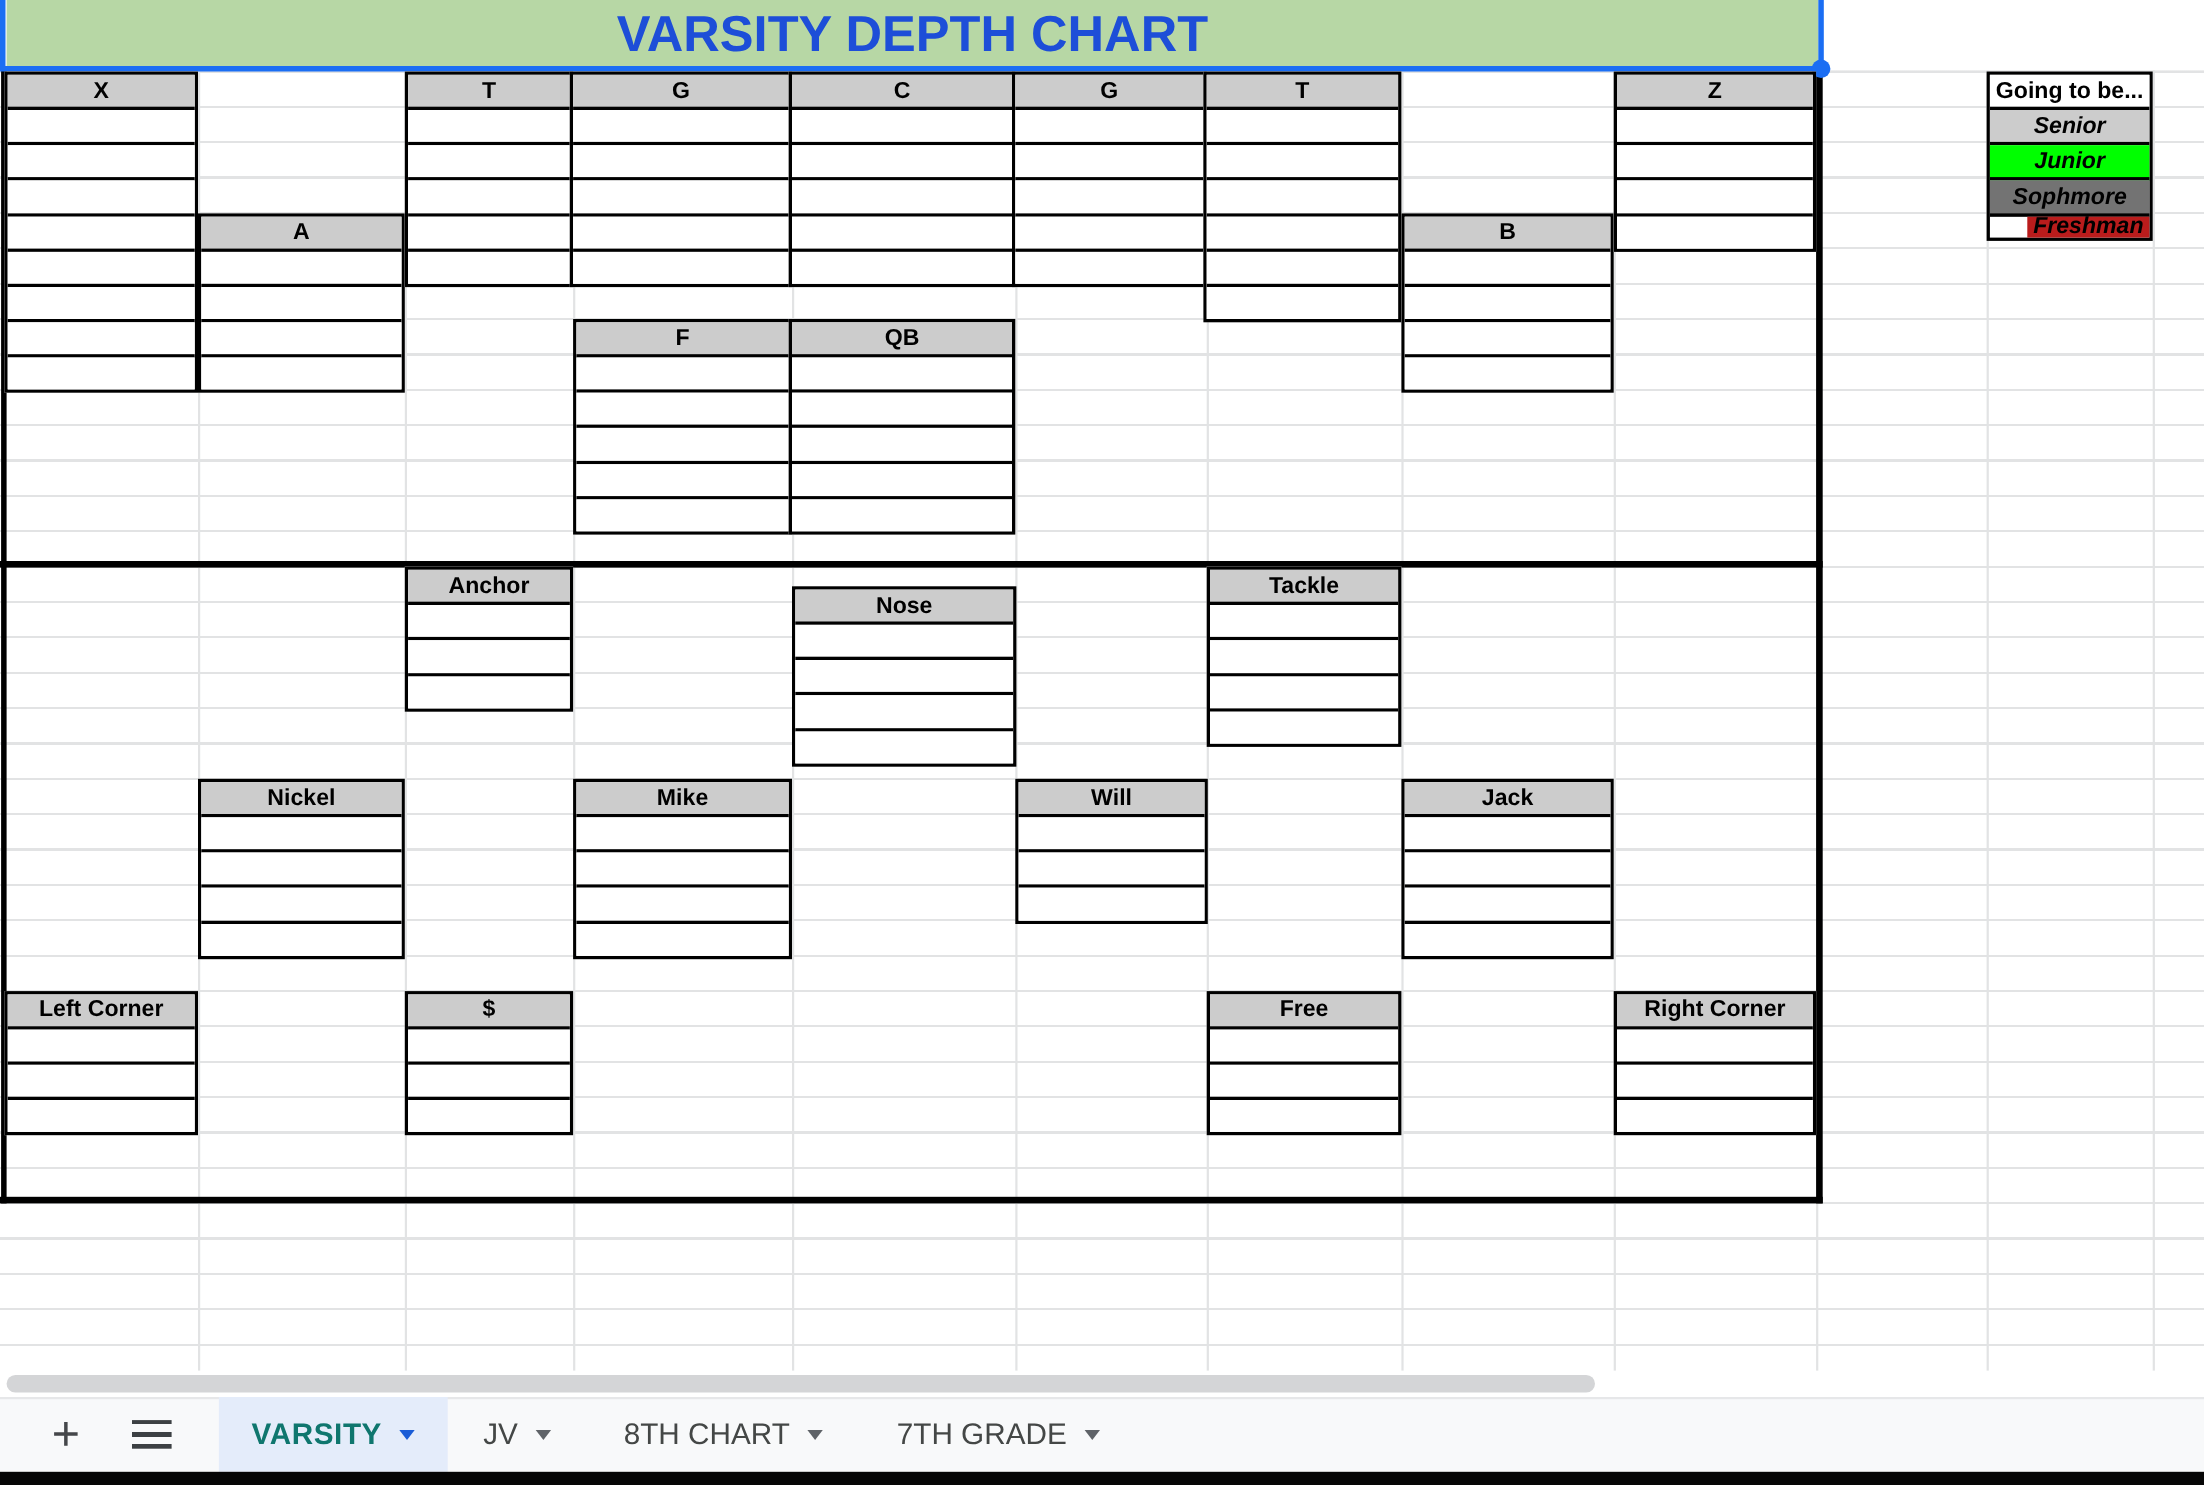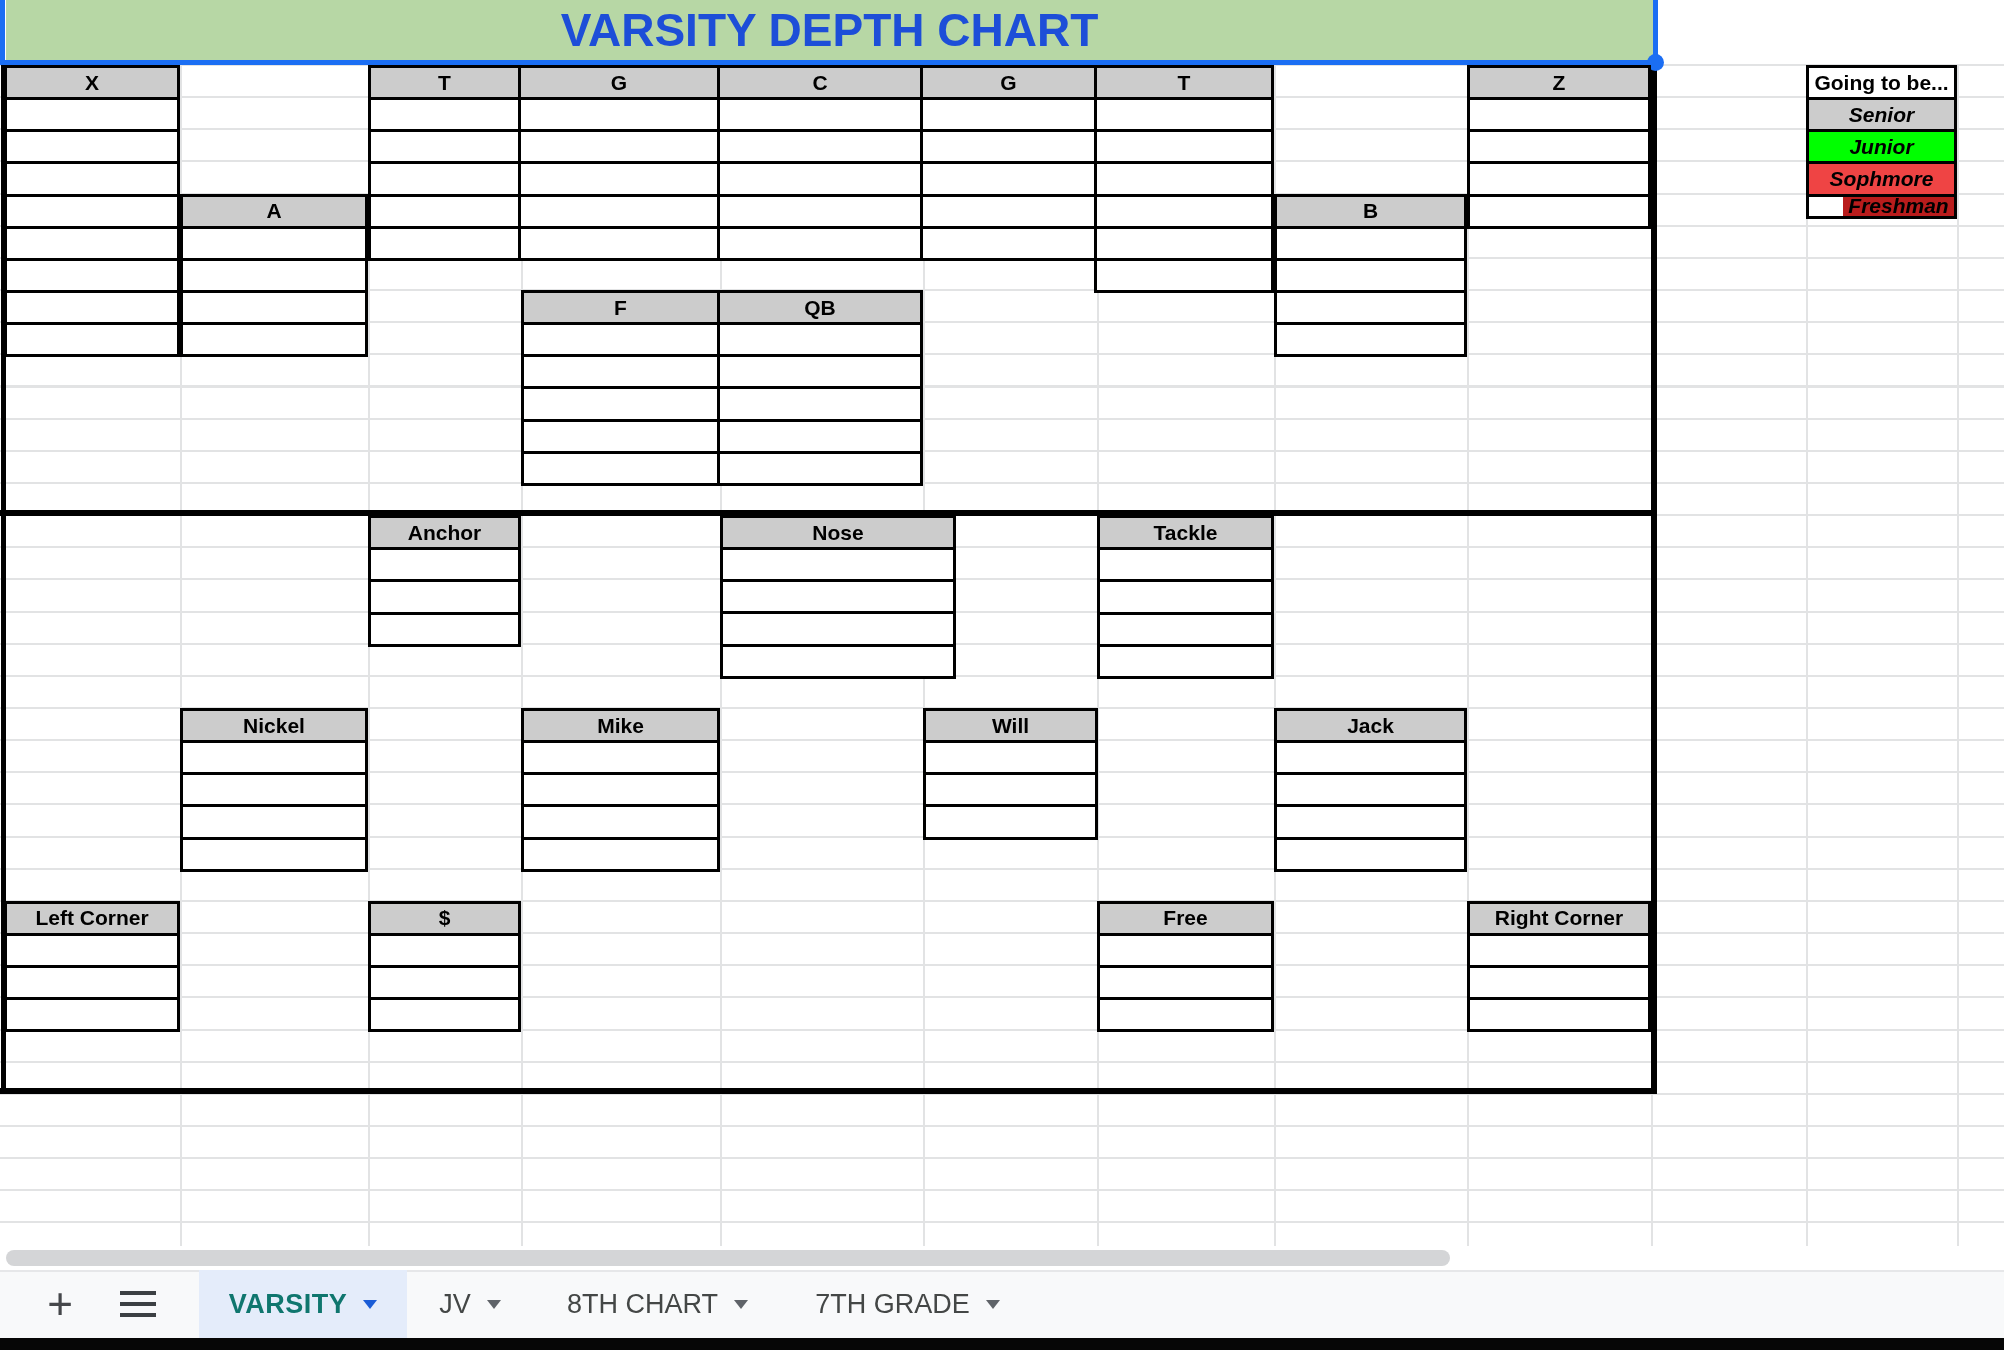--- a/index.html
+++ b/index.html
@@ -165,21 +165,21 @@
         <div class="row last" style="height: 29.15px;"></div>
       </div>
       <div class="block" style="left: 717px; width: 206px; top: 290.05px; height: 195.9px;">
         <div class="hdr" style="height: 32.15px;">QB</div>
         <div class="row" style="height: 32.15px;"></div>
         <div class="row" style="height: 32.15px;"></div>
         <div class="row" style="height: 32.15px;"></div>
         <div class="row" style="height: 32.15px;"></div>
         <div class="row last" style="height: 29.15px;"></div>
       </div>
-      <div class="block" style="left: 720px; width: 236px; top: 515px; height: 163.75px;">
+      <div class="block" style="left: 720px; width: 204px; top: 533px; height: 163.75px;">
         <div class="hdr" style="height: 32.15px;">Nose</div>
         <div class="row" style="height: 32.15px;"></div>
         <div class="row" style="height: 32.15px;"></div>
         <div class="row" style="height: 32.15px;"></div>
         <div class="row last" style="height: 29.15px;"></div>
       </div>
       <div class="block" style="left: 920px; width: 177px; top: 65px; height: 195.9px;">
         <div class="hdr" style="height: 32.15px;">G</div>
         <div class="row" style="height: 32.15px;"></div>
         <div class="row" style="height: 32.15px;"></div>
@@ -247,21 +247,21 @@
   <div id="legend">
     <div class="lrow" style="height:32.15px;background:#ffffff;">
       <span>Going to be...</span>
     </div>
     <div class="lrow cls" style="height: 32.15px; background: rgb(204, 204, 204);">
       <span>Senior</span>
     </div>
     <div class="lrow cls" style="height: 32.15px; background: rgb(0, 255, 0);">
       <span>Junior</span>
     </div>
-    <div class="lrow cls" style="height: 32.15px; background: #ef4444;">
+    <div class="lrow cls" style="height: 32.15px; background: #737373;">
       <span>Sophmore</span>
     </div>
     <div class="lrow cls last" style="height: 19px; background: #b91c1c; margin-left: 34px;">
       <span>Freshman</span>
     </div>
   </div>
 
   <div id="scroll-track" class="abs"></div>
   <div id="scroll-thumb" class="abs"></div>
 

